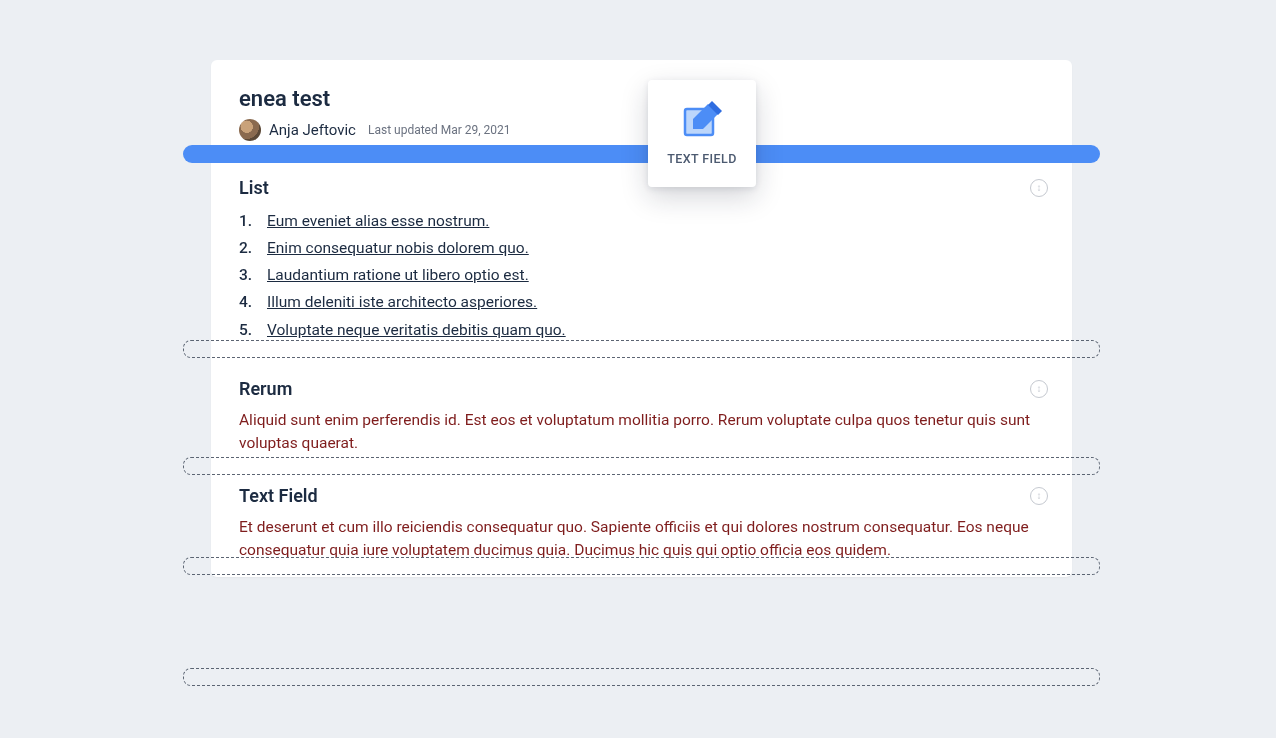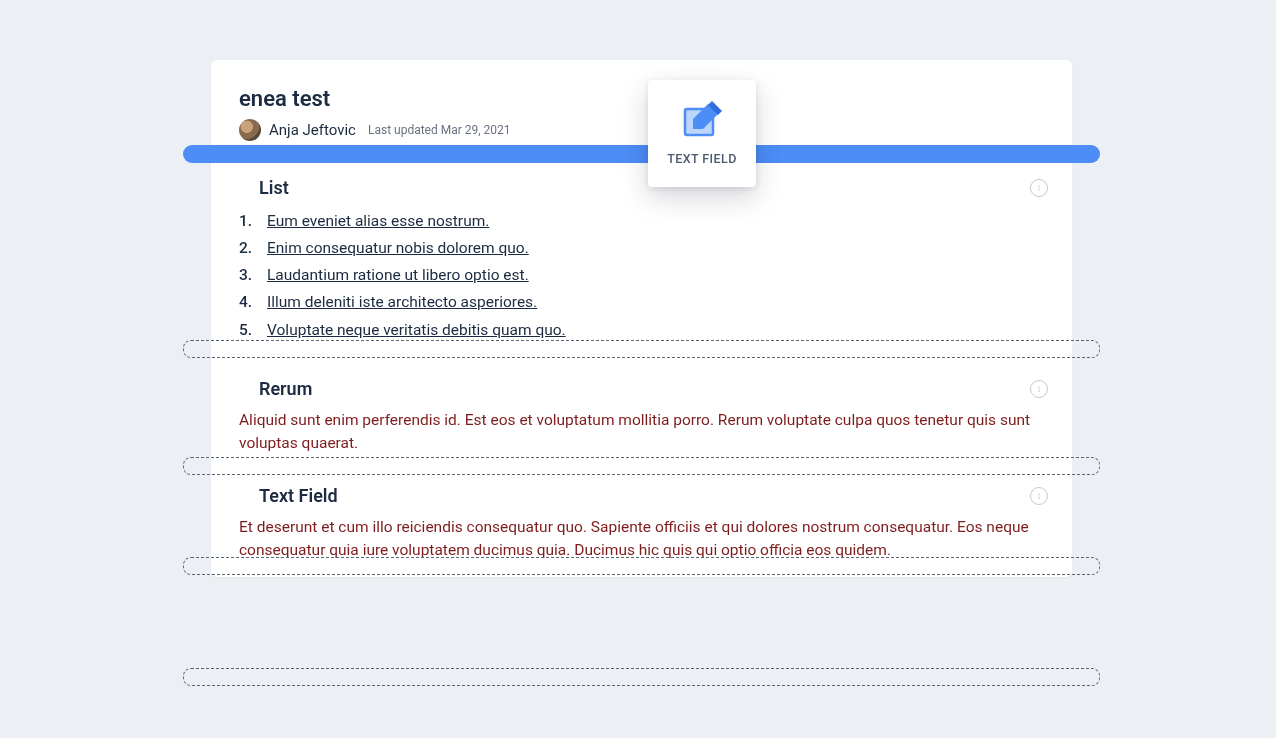--- a/index.html
+++ b/index.html
@@ -61,21 +61,20 @@
   .section {
     position: relative;
     margin-top: 10px;
   }
   .section.first { margin-top: 36px; }
   .section h2 {
     font-size: 18px;
     font-weight: 600;
     color: #1c2b41;
     margin-bottom: 10px;
-    margin-left: 20px;
   }
   .section .handle {
     position: absolute;
     right: -4px;
     top: 2px;
     width: 18px;
     height: 18px;
     border: 1.5px solid #c5c9d0;
     border-radius: 50%;
     display: flex;

